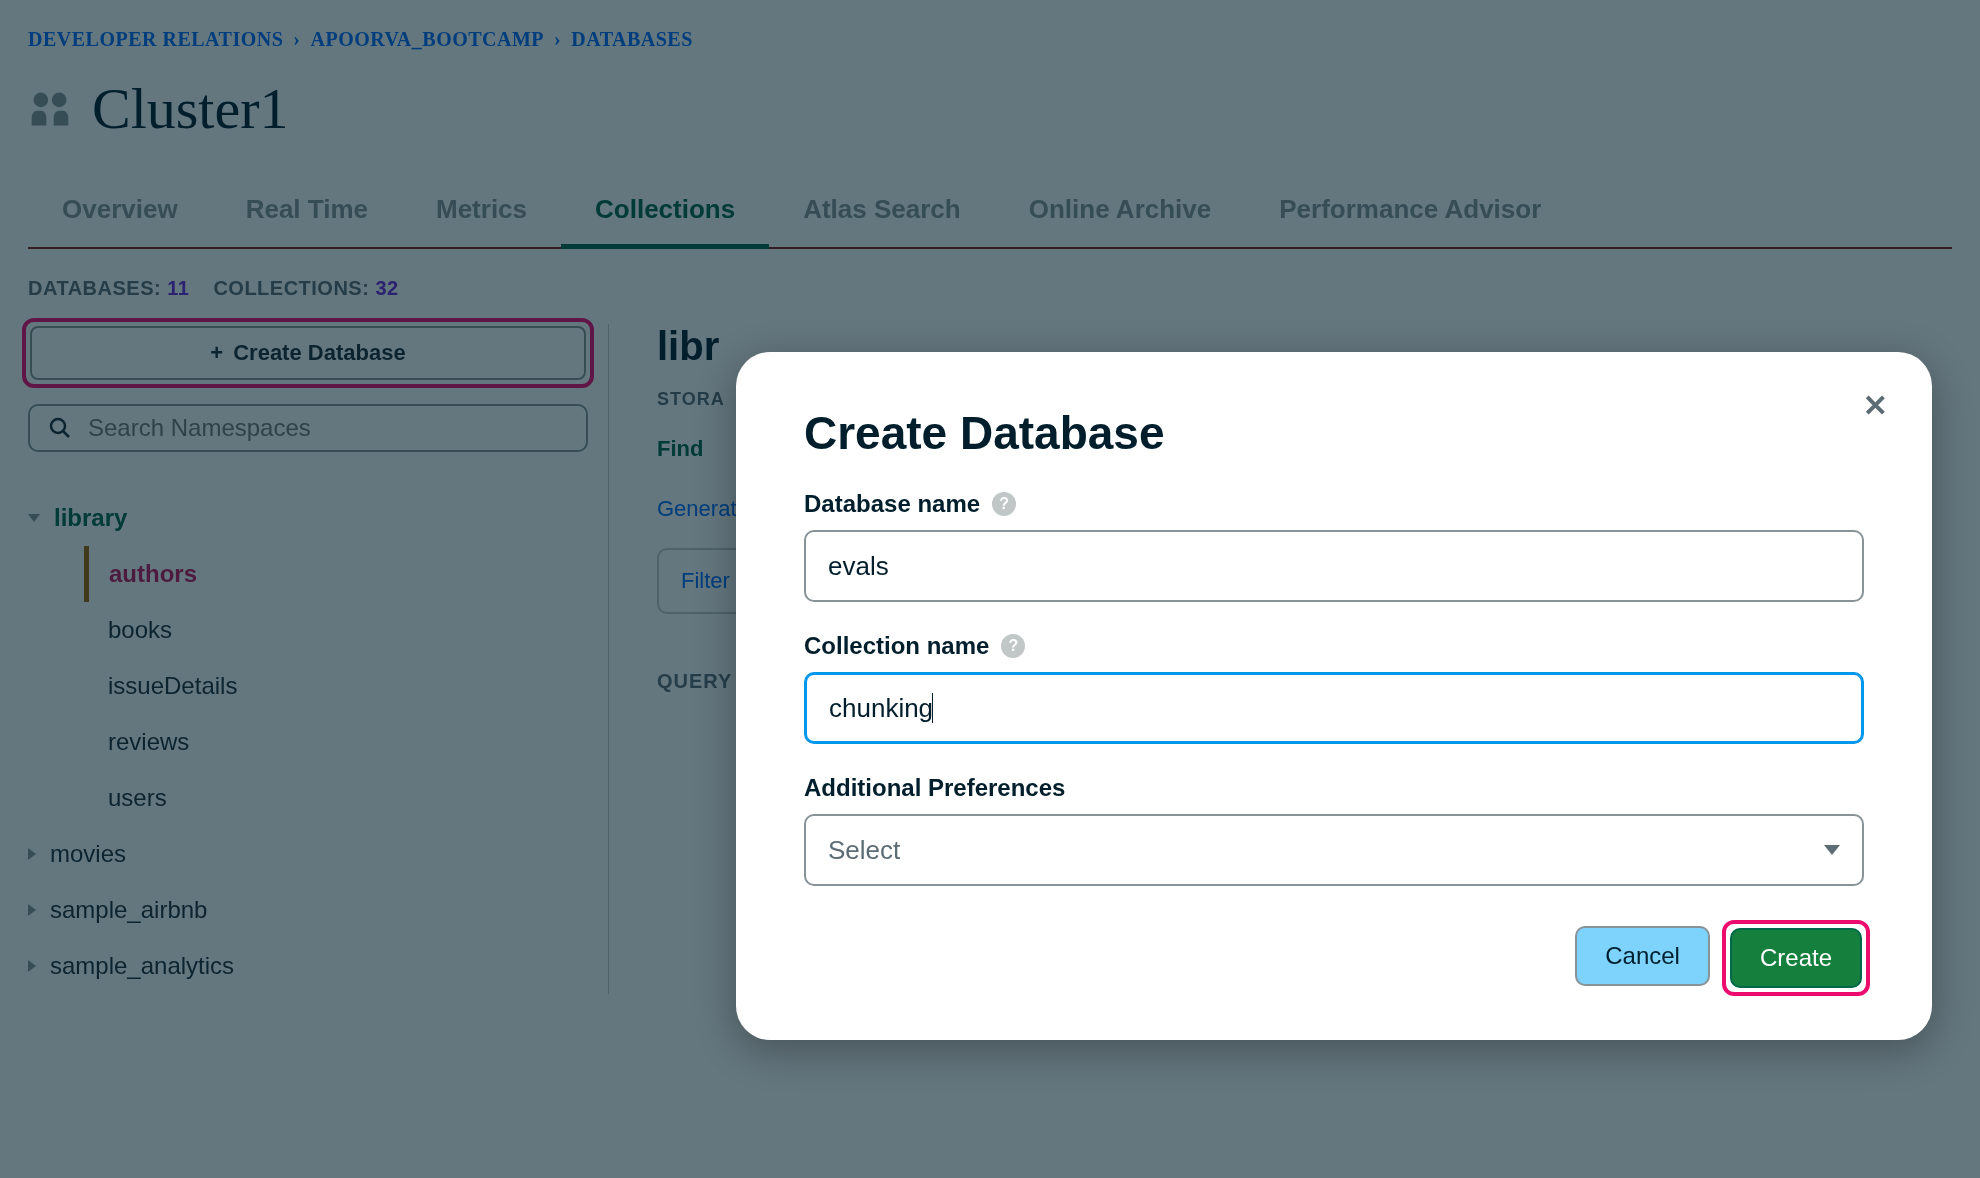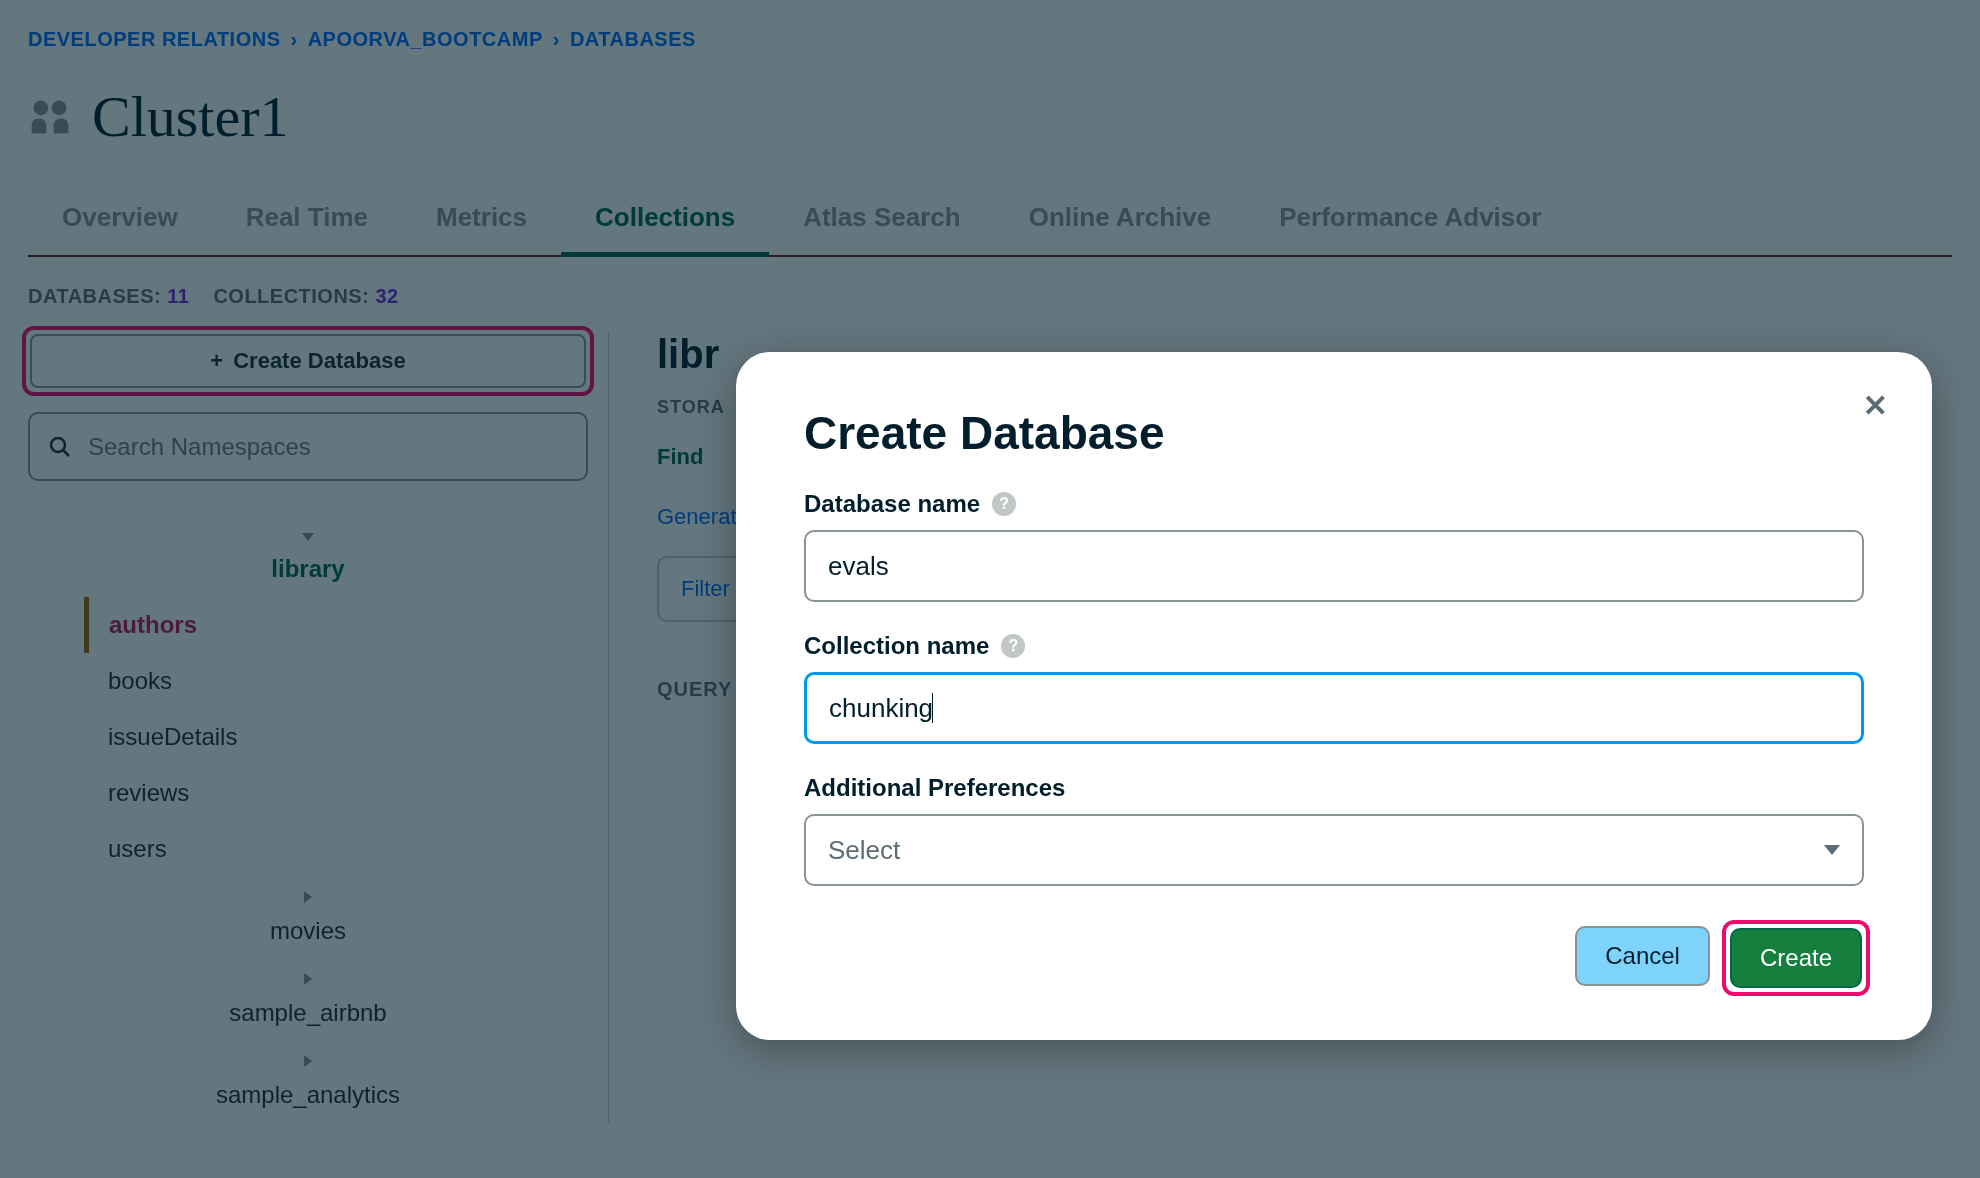--- a/index.html
+++ b/index.html
@@ -26,21 +26,22 @@
 
   .breadcrumb {
     display: flex;
     gap: 10px;
     align-items: center;
     font-size: 20px;
     font-weight: 700;
     letter-spacing: 0.5px;
     color: #016bf8;
     text-transform: uppercase;
-    margin-bottom: 32px;
+    margin-bottom: 24px;
+    font-family: Liberation Serif, serif;
   }
   .breadcrumb .chev { color: #016bf8; font-weight:700; }
 
   .cluster-row { display:flex; align-items:center; gap:20px; margin-bottom: 42px;}
   .cluster-icon {
     width: 44px; height: 44px; fill:#889397;
   }
   .cluster-title {
     font-family: Georgia, 'Times New Roman', serif;
     font-size: 58px;
@@ -99,36 +100,36 @@
     display:flex; align-items:center; justify-content:center; gap:10px;
     margin-bottom: 22px;
   }
   .highlight-pink {
     outline: 4px solid #ed0c6e;
     outline-offset: 2px;
     border-radius: 6px;
   }
 
   .search-ns {
-    width:100%; height:69px;
+    width:100%; height:48px;
     border:2px solid #889397; border-radius:10px;
     display:flex; align-items:center; gap:16px;
     padding: 0 18px;
     margin-bottom: 38px;
   }
   .search-ns input {
     border:none; outline:none; background:transparent;
     font-size:24px; color:#5c6c75; flex:1;
   }
 
   .tree { font-size: 24px; }
   .db-item {
     display:flex; align-items:center; gap:14px;
     padding: 14px 0 14px 0;
-    color:#1c2d38; font-weight:400;flex-direction:column;
+    color:#1c2d38; font-weight:400;
   }
   .db-item.expanded { color:#00684a; font-weight:600;}
   .caret {
     width:0;height:0;
     border-left:6px solid transparent;
     border-right:6px solid transparent;
     border-top:8px solid #889397;
   }
   .caret.right {
     border-top:6px solid transparent;

